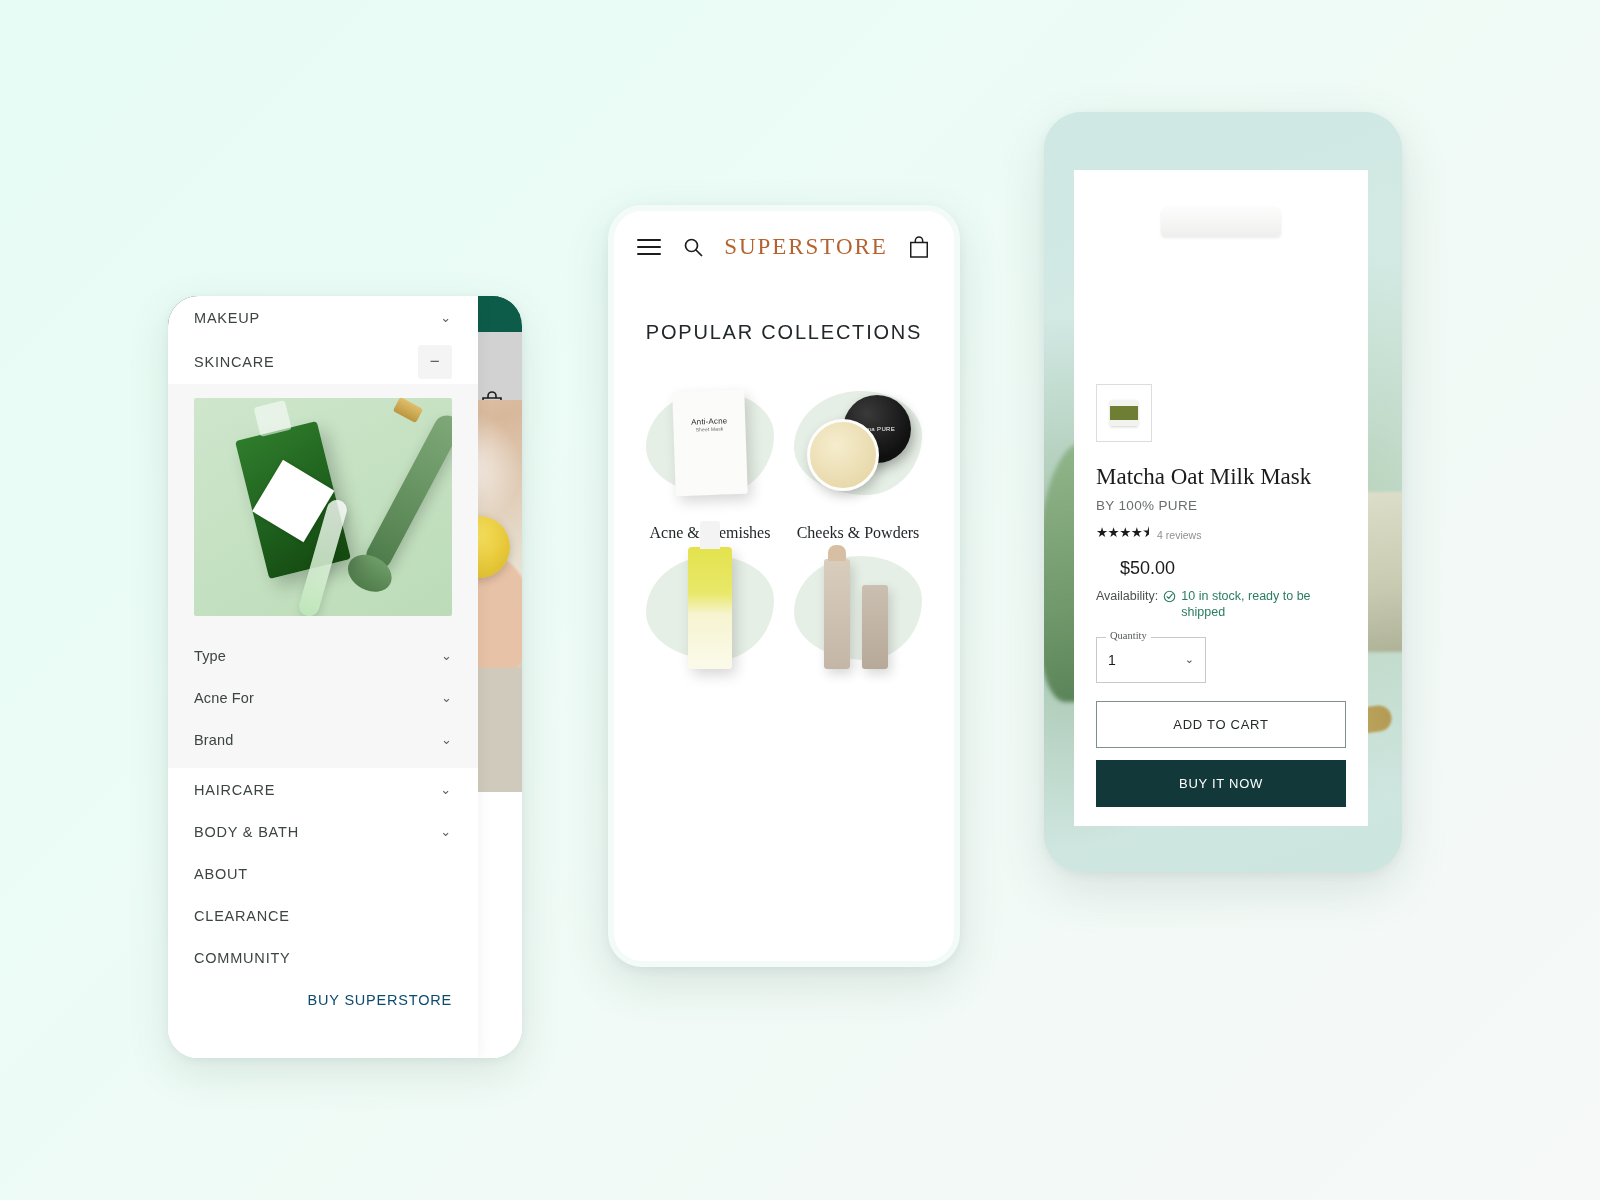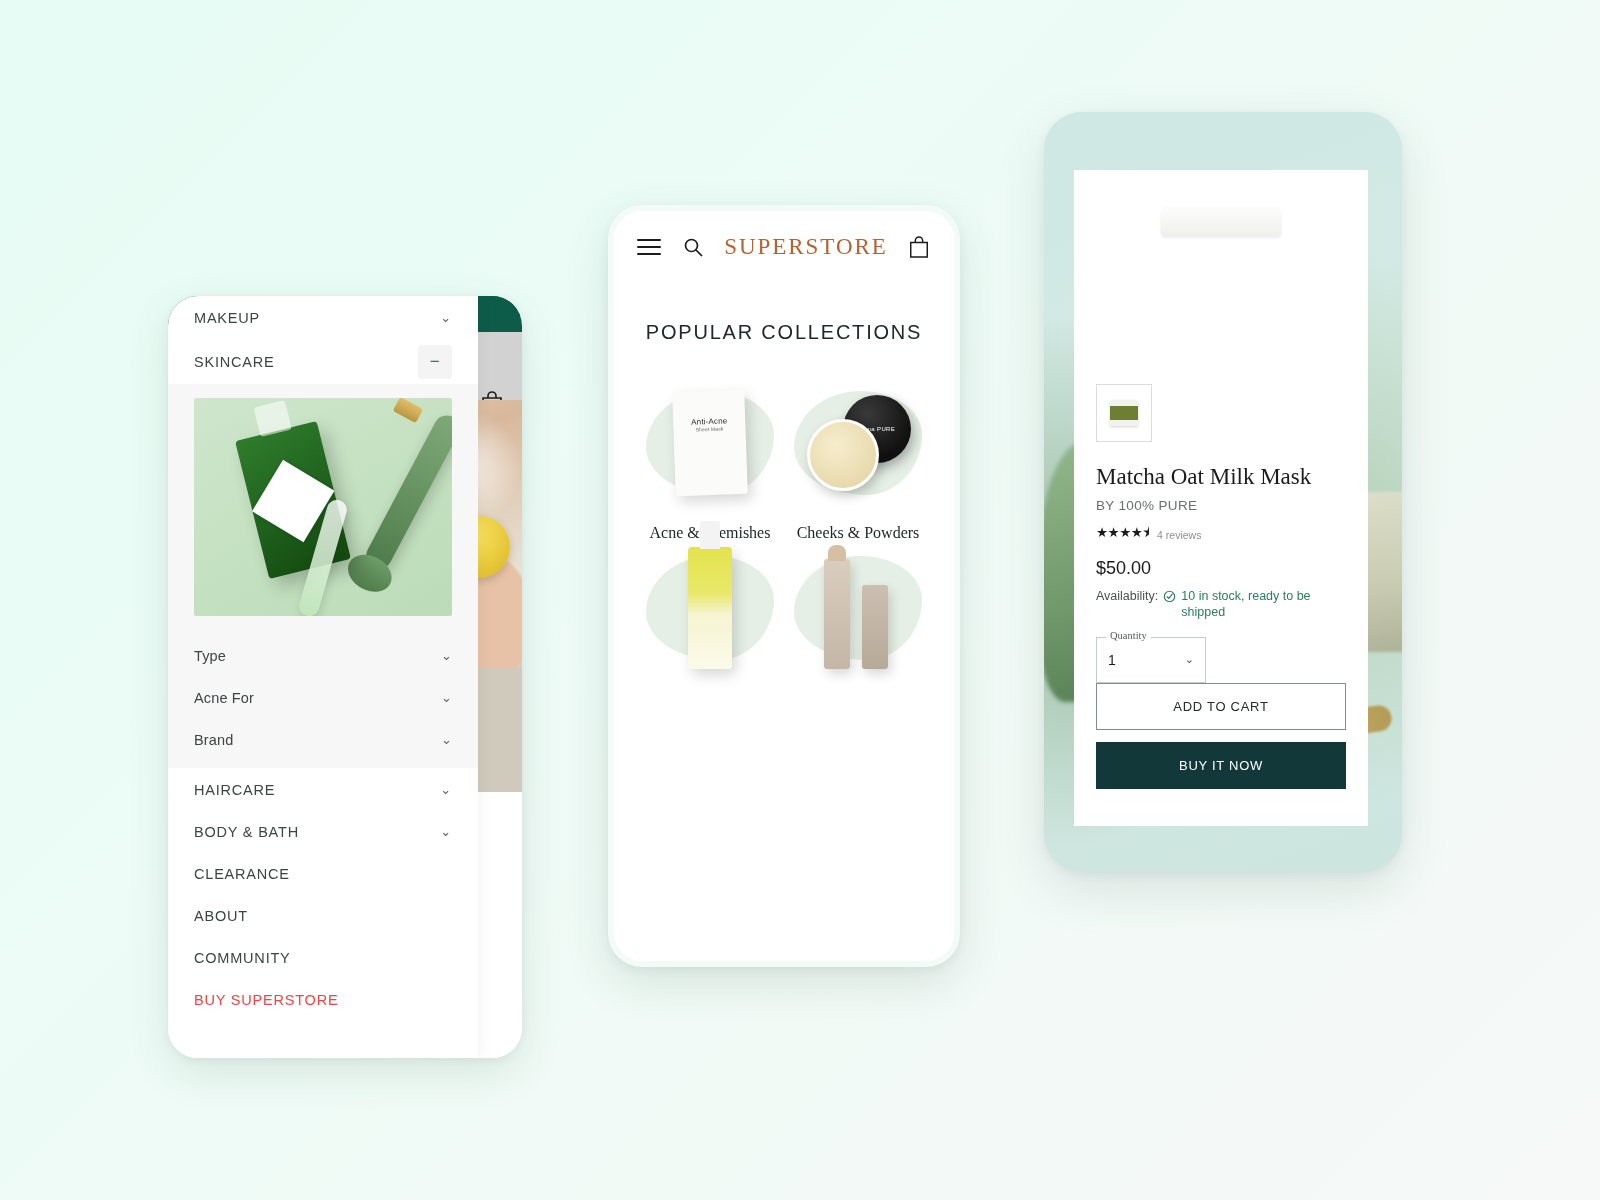--- a/index.html
+++ b/index.html
@@ -148,21 +148,21 @@
     position: absolute; right: 12%; top: 2%; width: 26px; height: 16px;
     background: linear-gradient(180deg,#e0bf6a,#bb9640); border-radius: 3px;
     transform: rotate(28deg);
   }
   .promo-dropper {
     position: absolute; left: 46%; top: 46%; width: 20px; height: 120px;
     background: linear-gradient(180deg,rgba(255,255,255,.8), rgba(190,230,185,.9));
     border-radius: 10px; transform: rotate(16deg);
     box-shadow: 2px 4px 10px rgba(0,0,0,.13);
   }
-  #row-buy { color: #ef4444; }
+  #row-buy { color: #0c4a6e; justify-content: flex-end; }
 
   
   #phone-center {
     left: 608px; top: 205px;
     width: 352px; height: 762px;
     border-radius: 34px;
     background: #fff;
     box-shadow: 0 16px 46px rgba(60,90,80,.14), 0 3px 10px rgba(60,90,80,.07);
     border: 6px solid #f2fbf8;
   }
@@ -374,38 +374,38 @@
   }
   .r-body { padding: 22px 22px 0 22px; }
   .r-title {
     font-family: "Liberation Serif", serif;
     font-size: 23px; color: #1b1b1b; font-weight: 400; line-height:1.15;
   }
   .r-by { margin-top: 8px; font-size: 13.5px; color: #6a6f6e; letter-spacing: .025em; }
   .r-rating { margin-top: 10px; display:flex; align-items:center; gap: 8px; }
   .r-stars { color: #1b1b1b; font-size: 13.5px; letter-spacing: -.5px; }
   .r-reviews { font-size: 10.5px; color: #8d918f; }
-  .r-price { margin-top: 12px; font-size: 18px; color: #1b1b1b; }
+  .r-price { margin-top: 12px; font-size: 18px; color: #1b1b1b; margin-left: 24px; }
   .r-avail { margin-top: 10px; display:flex; gap: 5px; font-size: 12.5px; color:#4a4f4e; align-items:flex-start;}
   .r-avail .okicon { color:#2a7d5f; font-size: 12px; margin-top:1px;}
   .r-avail .okmsg { color:#2a7d5f; line-height:1.25; max-width: 165px;}
   .r-qty {
     margin-top: 16px; position: relative;
     width: 110px; height: 46px; border: 1px solid #c4ccca;
     display:flex; align-items:center; justify-content:space-between;
     padding: 0 11px; cursor:pointer;
   }
   .r-qty legend, .r-qty .lbl {
     position:absolute; top: -8px; left: 9px; background:#fff; padding: 0 4px;
     font-size: 10.5px; color: #555b5a; font-family: Liberation Serif, serif;
   }
   .r-qty .val { font-size: 14px; color:#1b1b1b; }
   .r-qty .cv { font-size: 11px; color:#4a4f4e; }
   .btn-cart {
-    height: 47px; border: 1px solid #7d908d; background:#fff;
+    margin-top: 18px; height: 47px; border: 1px solid #7d908d; background:#fff;
     display:flex; align-items:center; justify-content:center;
     font-size: 13px; letter-spacing: .055em; color: #262b2a; cursor:pointer;
   }
   .btn-buy {
     margin-top: 12px; height: 47px; background: #12383a; color:#fff;
     display:flex; align-items:center; justify-content:center;
     font-size: 13px; letter-spacing: .055em; cursor:pointer;
   }
 </style>
 </head>
@@ -486,24 +486,24 @@
 
     <div class="drawer-row">
       <span>HAIRCARE</span>
       <span class="chev">⌄</span>
     </div>
     <div class="drawer-row">
       <span>BODY &amp; BATH</span>
       <span class="chev">⌄</span>
     </div>
     <div class="drawer-row">
+      <span>ABOUT</span>
+    </div>
+    <div class="drawer-row">
       <span>CLEARANCE</span>
-    </div>
-    <div class="drawer-row">
-      <span>ABOUT</span>
     </div>
     <div class="drawer-row">
       <span>COMMUNITY</span>
     </div>
     <div class="drawer-row" id="row-buy">
       <span>BUY SUPERSTORE</span>
     </div>
 
   </div>
 </div>

